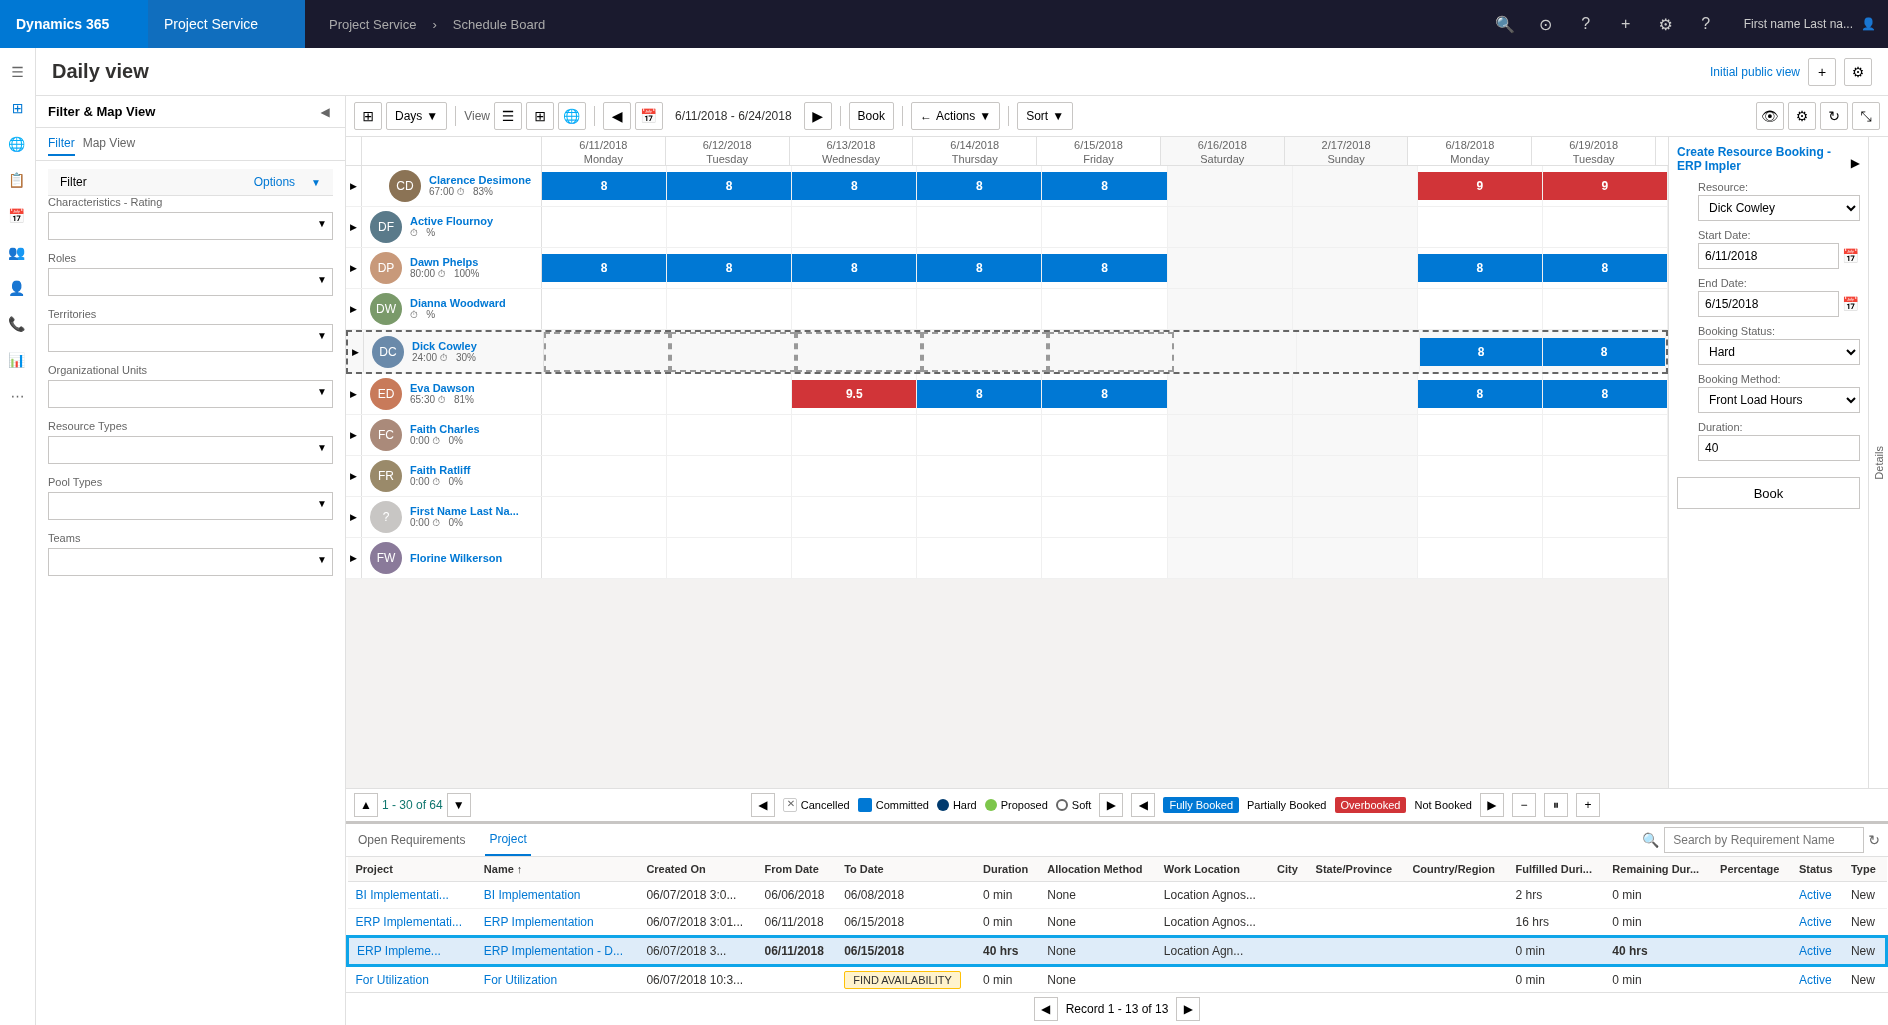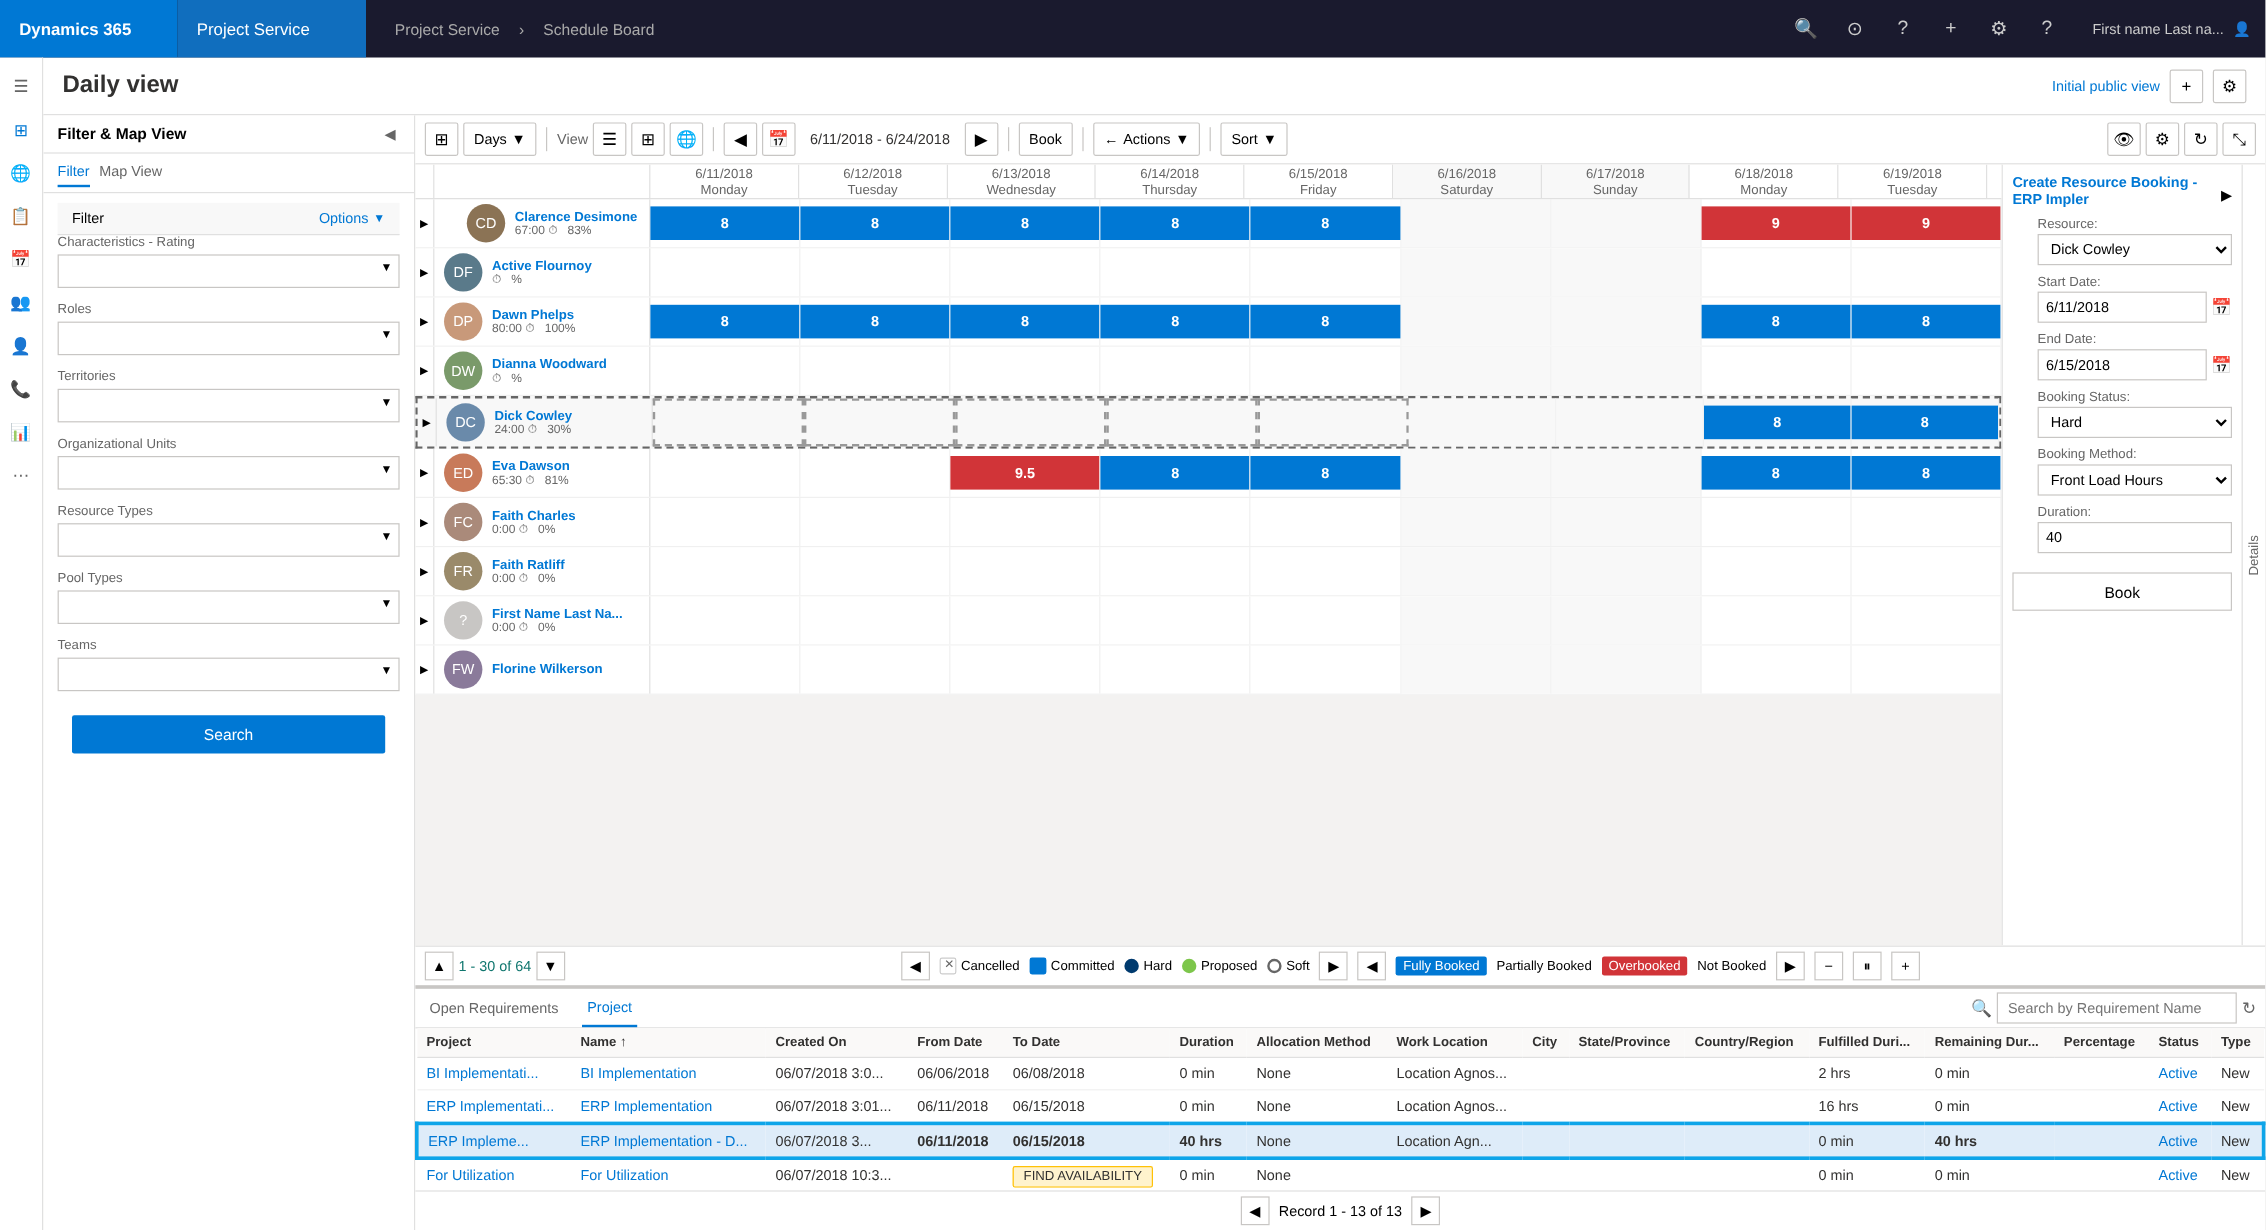--- a/index.html
+++ b/index.html
@@ -113,21 +113,21 @@
     
     .expand-arrow { width: 16px; cursor: pointer; display: flex; align-items: center; justify-content: center; color: #666; }
 
     .page-count { font-size: 12px; color: #0f766e; }
     .arrow-btn { width: 24px; height: 24px; display: flex; align-items: center; justify-content: center; cursor: pointer; border: 1px solid #c8c6c4; background: #fff; font-size: 12px; }
 
     .schedule-wrapper { display: flex; flex: 1; overflow: hidden; }
     .schedule-main { flex: 1; display: flex; flex-direction: column; overflow: hidden; }
 
     .filter-header-row { display: flex; align-items: center; justify-content: space-between; padding: 6px 12px; background: #f8f8f8; border-bottom: 1px solid #e0e0e0; }
-    .filter-options { display: flex; align-items: center; gap: 4px; }
+    .filter-options { display: flex; align-items: center; gap: 16px; }
 
     .pagination-left { display: flex; align-items: center; gap: 4px; }
     .pagination-center { display: flex; align-items: center; gap: 8px; }
     .pagination-right { display: flex; align-items: center; gap: 4px; }
 
     .fully-booked-badge { background: #0078d4; color: #fff; padding: 2px 6px; border-radius: 2px; font-size: 11px; }
     .overbooked-badge { background: #d13438; color: #fff; padding: 2px 6px; border-radius: 2px; font-size: 11px; }
 
     .schedule-table-wrapper { overflow: auto; flex: 1; }
 
@@ -259,21 +259,20 @@
           </div>
 
           <div class="filter-row">
             <div class="filter-label">Teams</div>
             <div style="position:relative;">
               <select class="filter-select"></select>
               <span style="position:absolute;right:6px;top:6px;font-size:10px;pointer-events:none;">▼</span>
             </div>
           </div>
 
-          <button class="search-btn">Search</button>
         </div>
       </div>
 
       <div class="schedule-main">
 
         <div class="schedule-toolbar">
           <div class="toolbar-icon-btn">⊞</div>
           <div class="toolbar-btn">
             <span>Days</span>
             <span>▼</span>
@@ -335,21 +334,21 @@
               </div>
               <div class="date-col">
                 <div class="date-top">6/15/2018</div>
                 <div class="day-name">Friday</div>
               </div>
               <div class="date-col" style="background:#f8f8f8;">
                 <div class="date-top">6/16/2018</div>
                 <div class="day-name">Saturday</div>
               </div>
               <div class="date-col" style="background:#f8f8f8;">
-                <div class="date-top">6/17/2018</div>
+                <div class="date-top">2/17/2018</div>
                 <div class="day-name">Sunday</div>
               </div>
               <div class="date-col">
                 <div class="date-top">6/18/2018</div>
                 <div class="day-name">Monday</div>
               </div>
               <div class="date-col">
                 <div class="date-top">6/19/2018</div>
                 <div class="day-name">Tuesday</div>
               </div>

